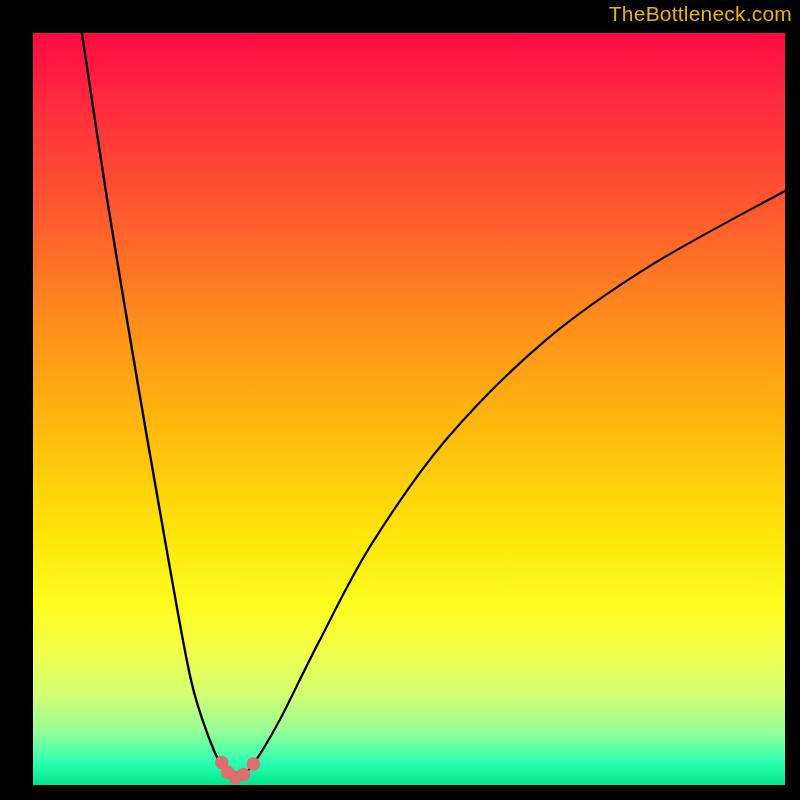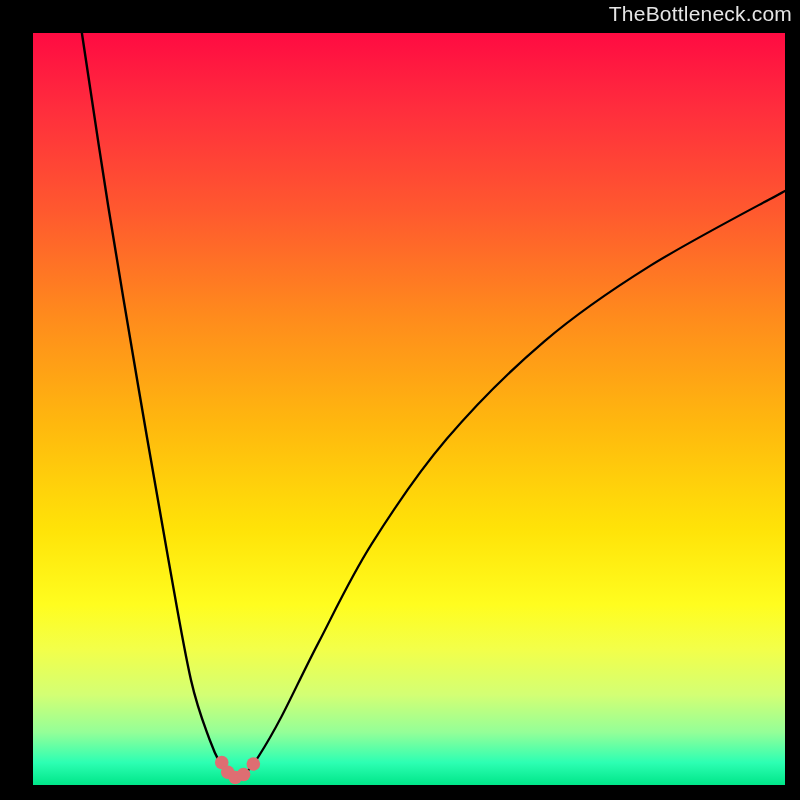--- a/index.html
+++ b/index.html
@@ -36,21 +36,21 @@
       #f2ff4a 82%,
       #d3ff74 88%,
       #94ff98 93%,
       #2dffb3 97%,
       #00e689 100%);
   }
   .watermark {
     position: absolute;
     top: 2px;
     right: 8px;
-    color: #e5e5e5;
+    color: #eab308;
     font-size: 21px;
     font-weight: 500;
     letter-spacing: 0.2px;
     z-index: 5;
     pointer-events: none;
   }
   svg.curve {
     position: absolute;
     left: 0;
     top: 0;

